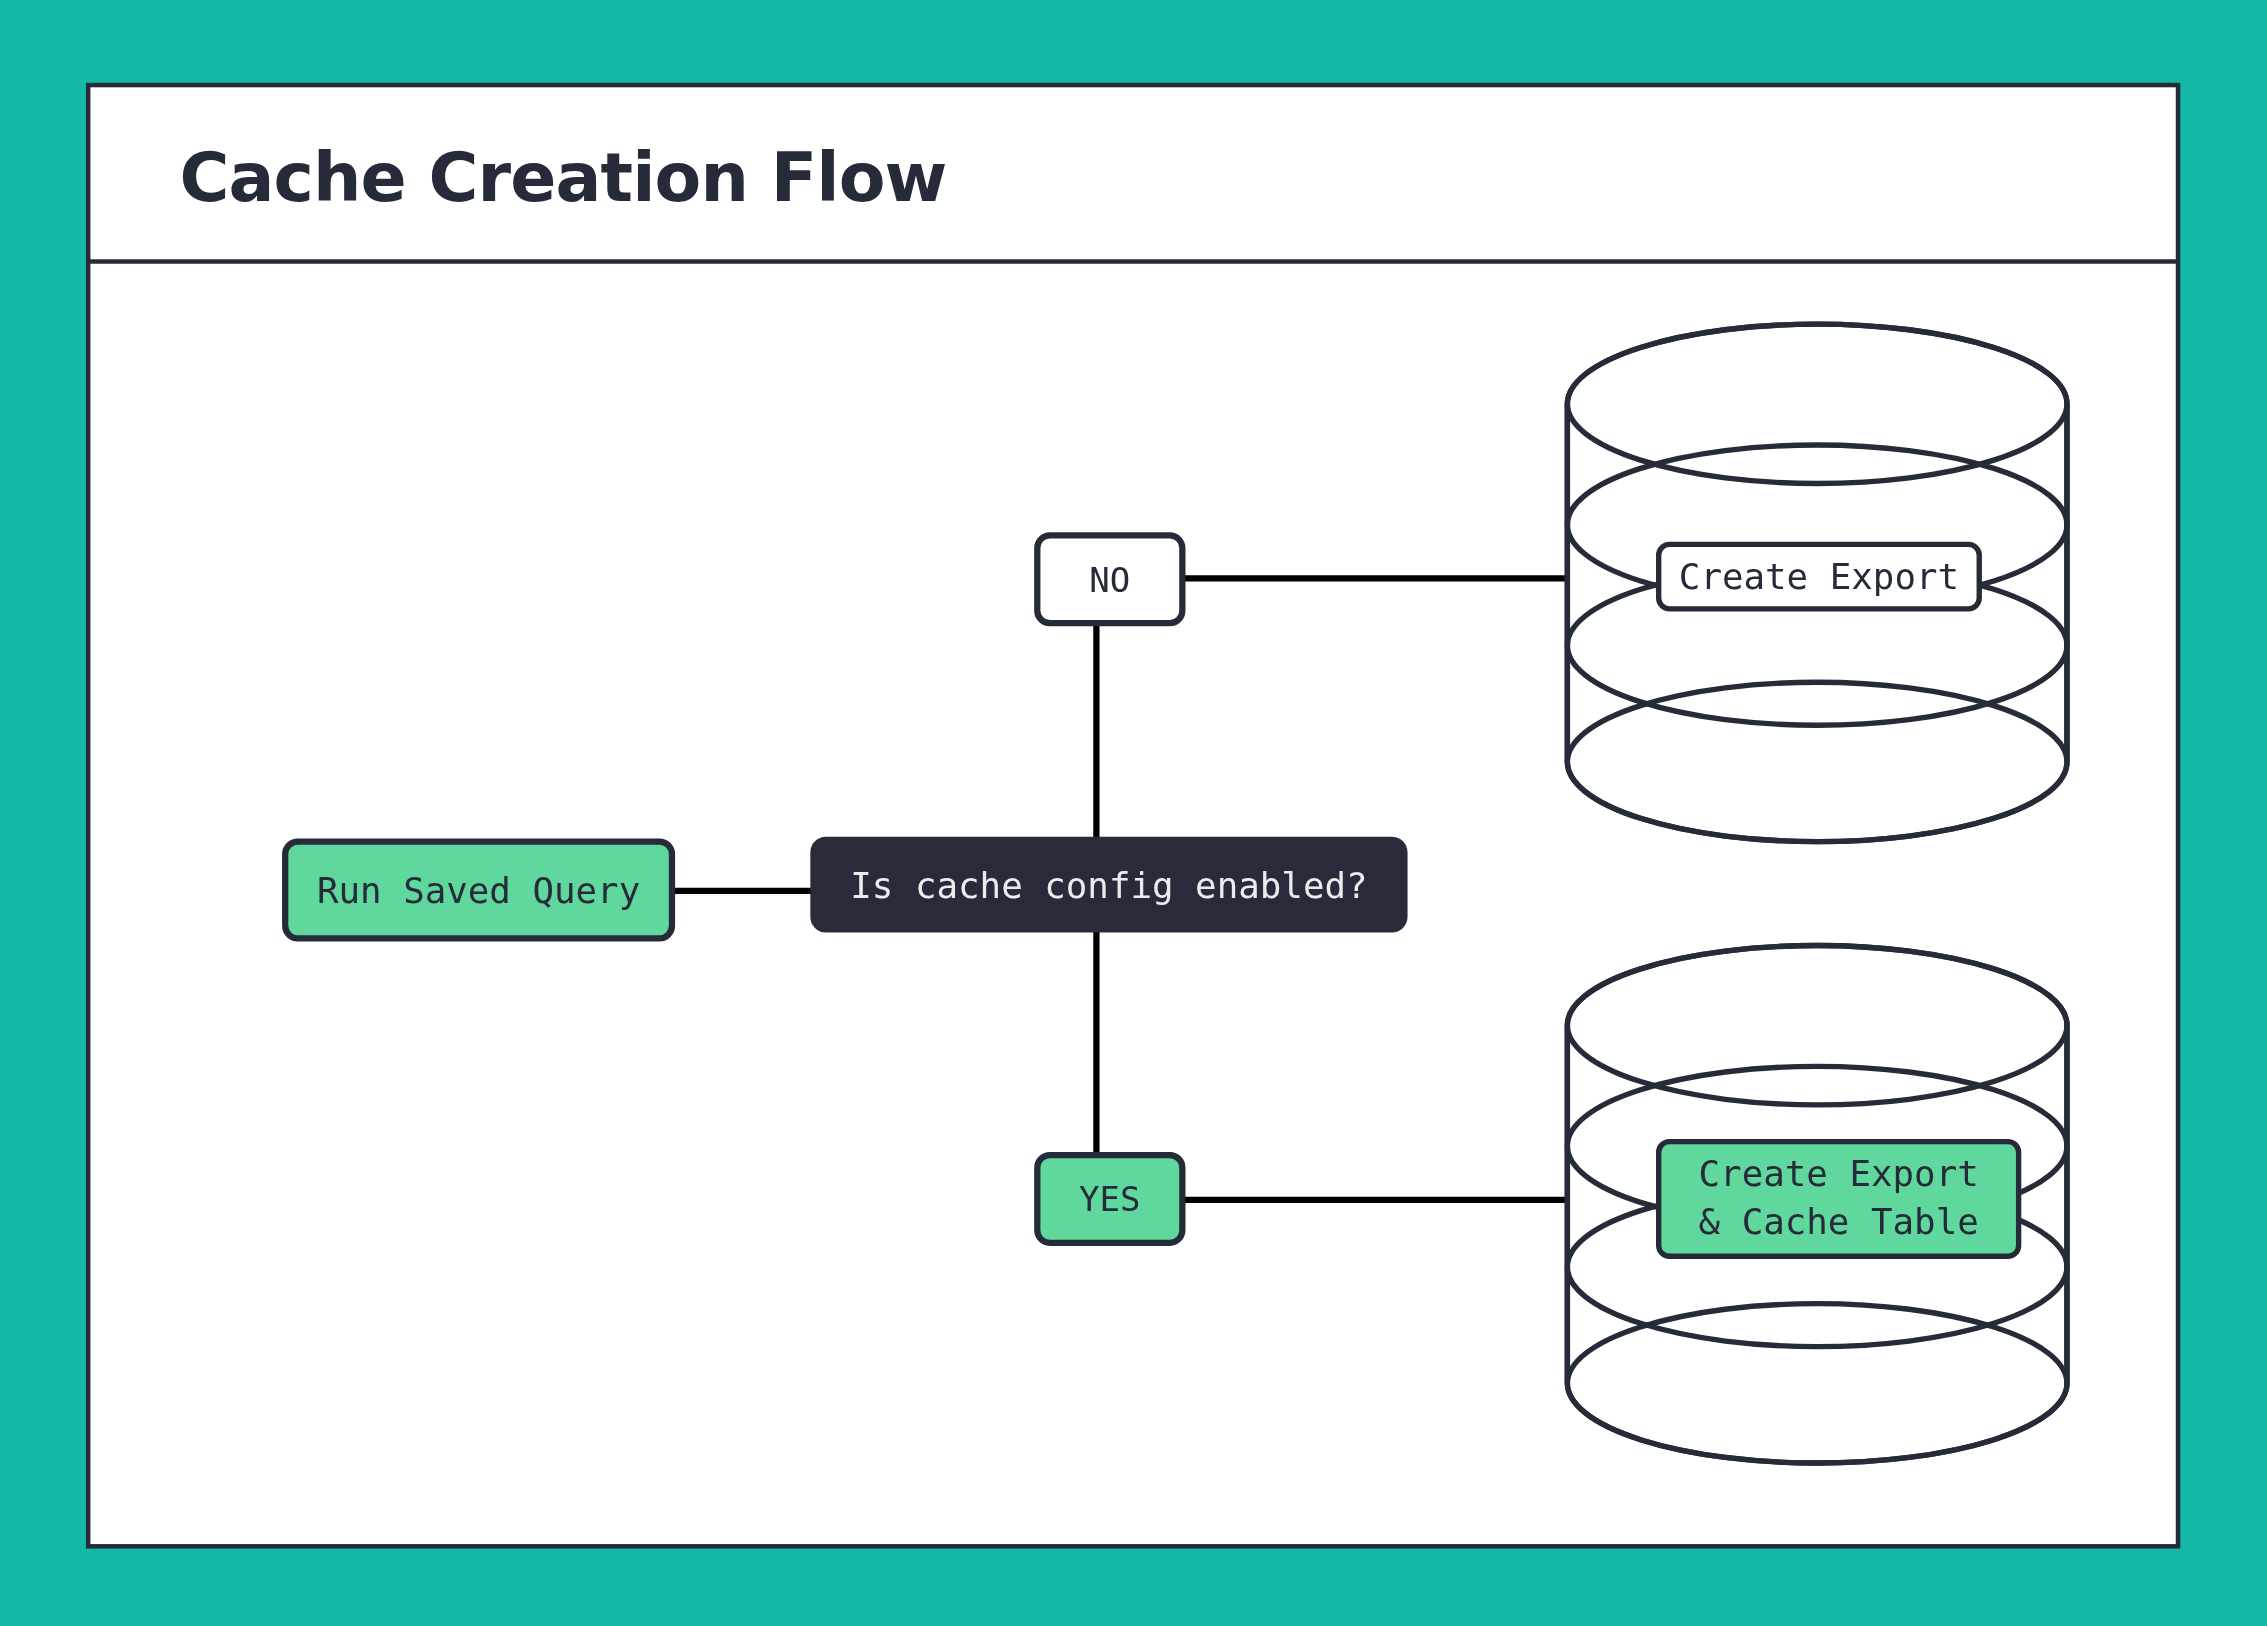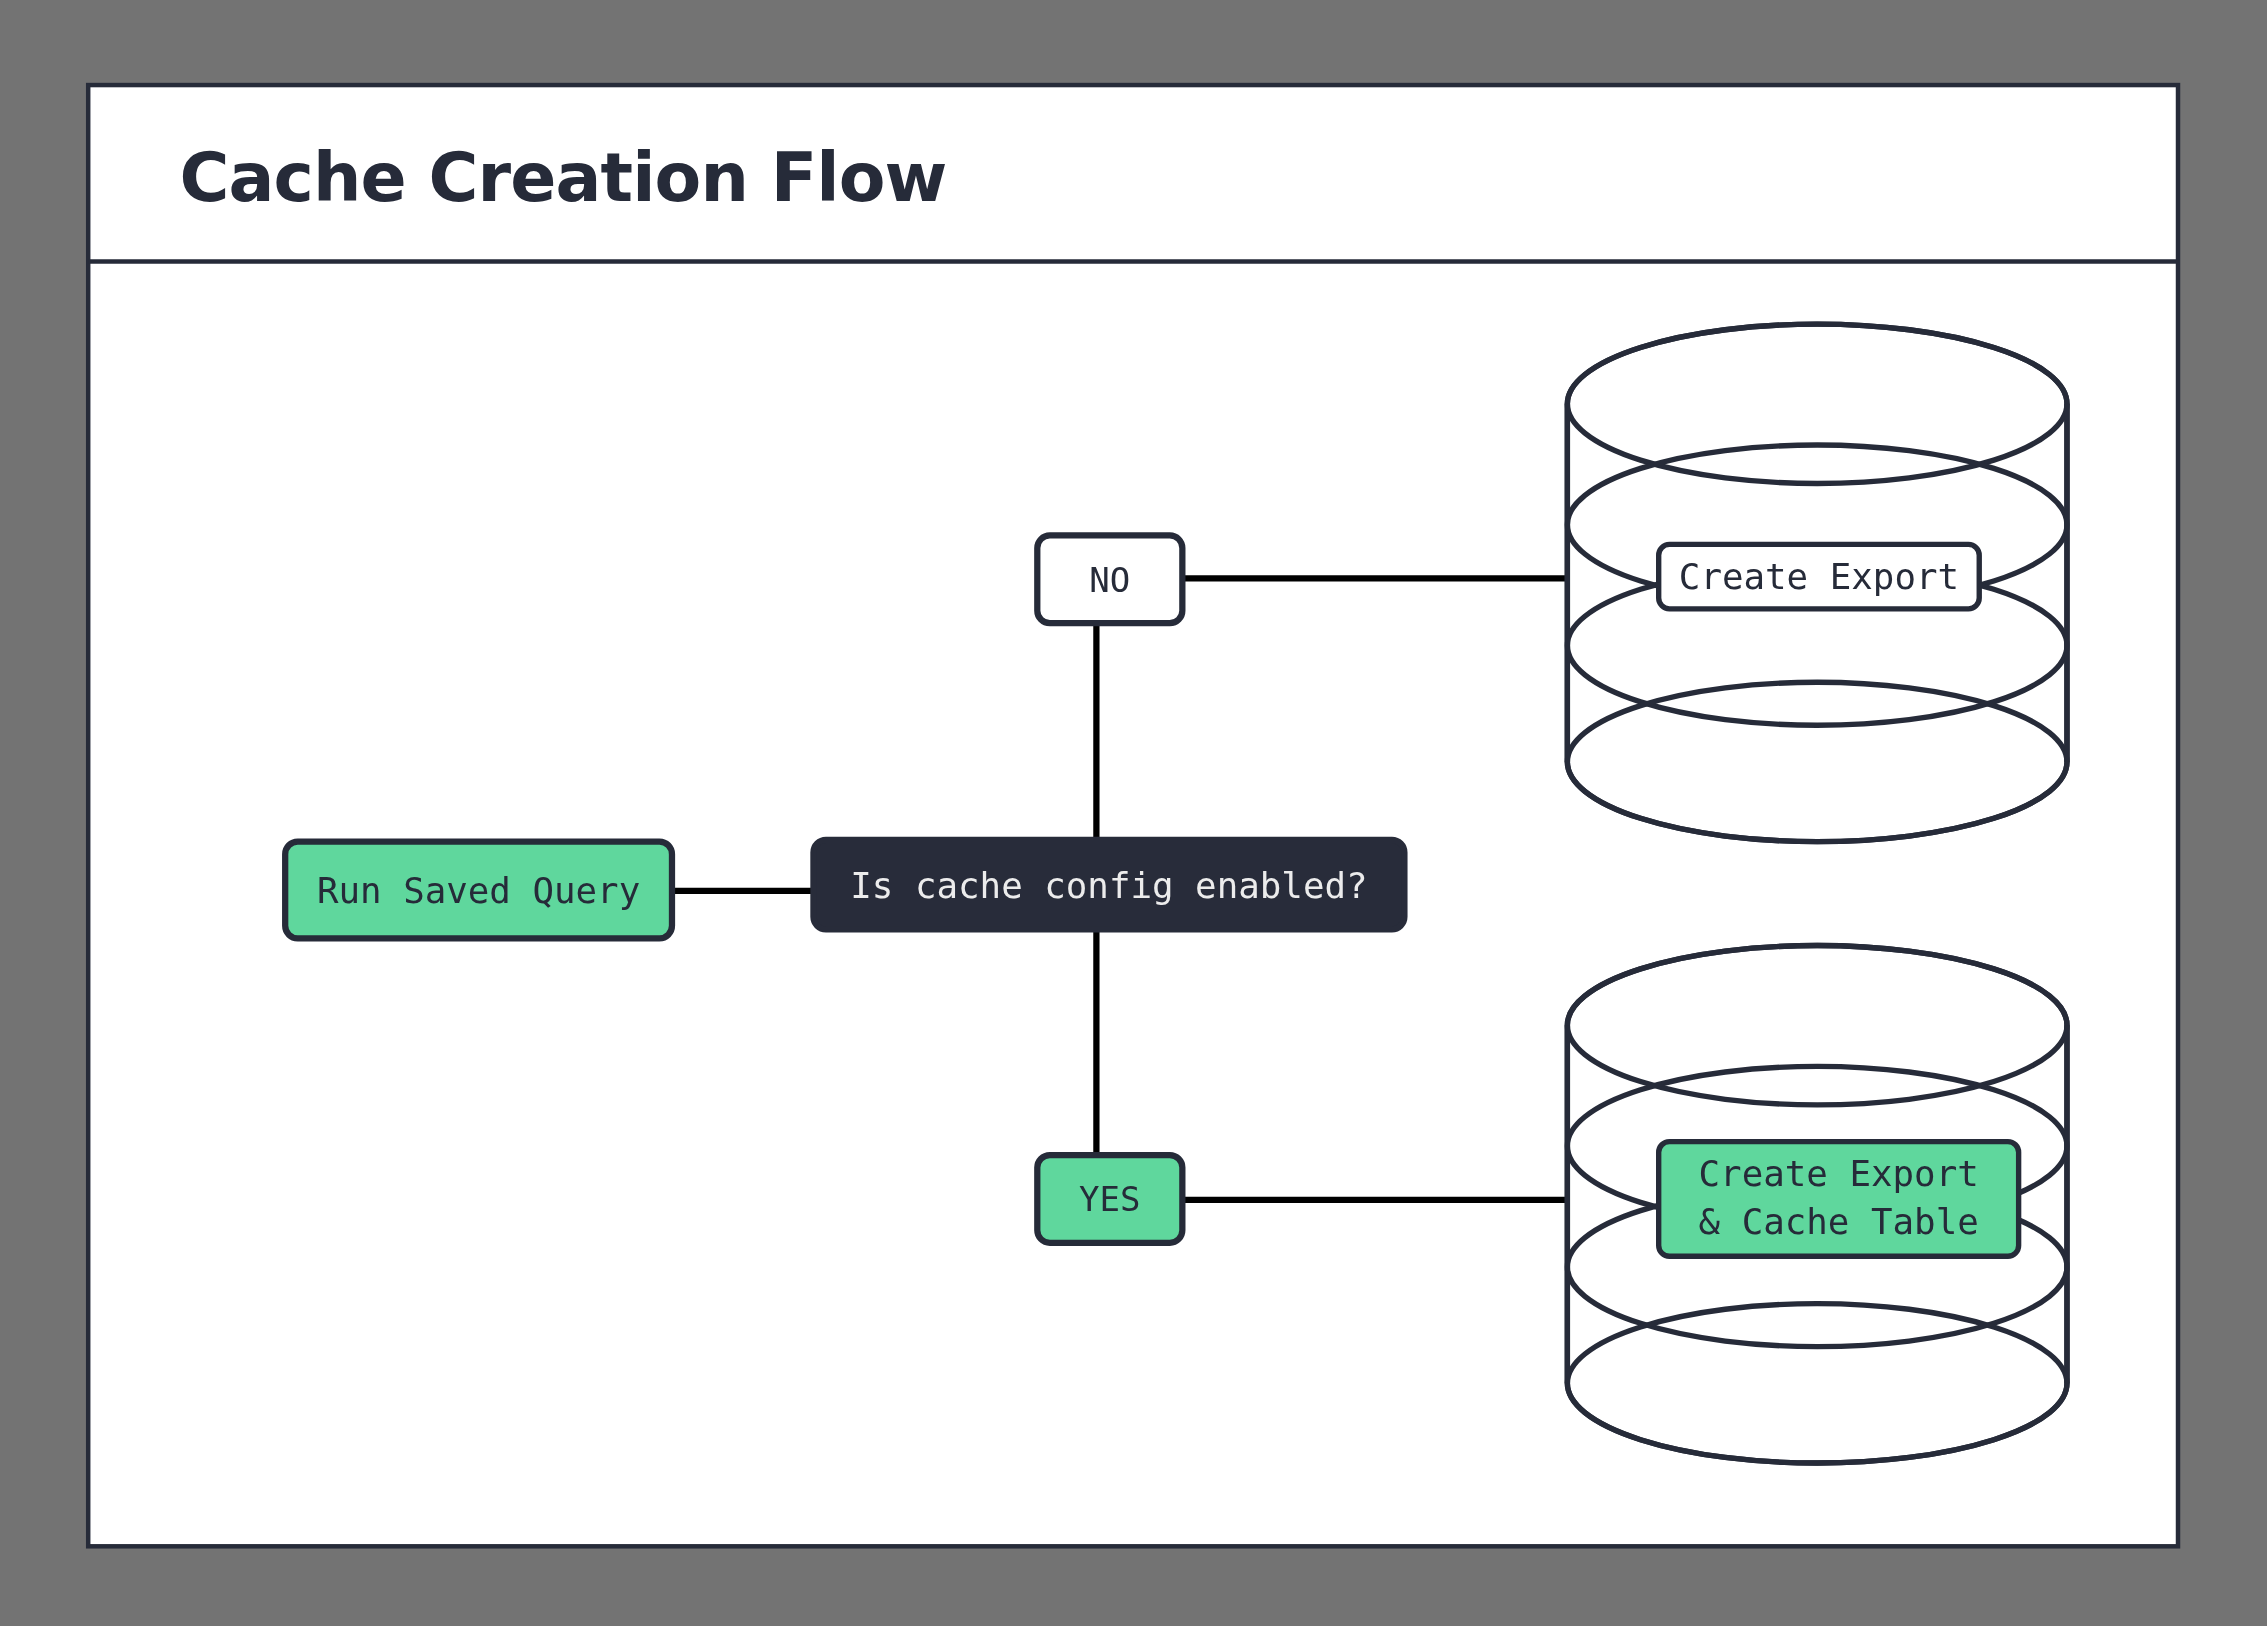--- a/index.html
+++ b/index.html
@@ -10,21 +10,21 @@
   body {
     width: 2268px;
     height: 1626px;
     font-family: "Liberation Sans", sans-serif;
     overflow: hidden;
   }
   #stage {
     position: relative;
     width: 2268px;
     height: 1626px;
-    background: #737373;
+    background: #14b8a6;
   }
   svg#flow {
     display: block;
     width: 2268px;
     height: 1626px;
   }
   .frame-rect {
     fill: #ffffff;
     stroke: #262B39;
     stroke-width: 5;

